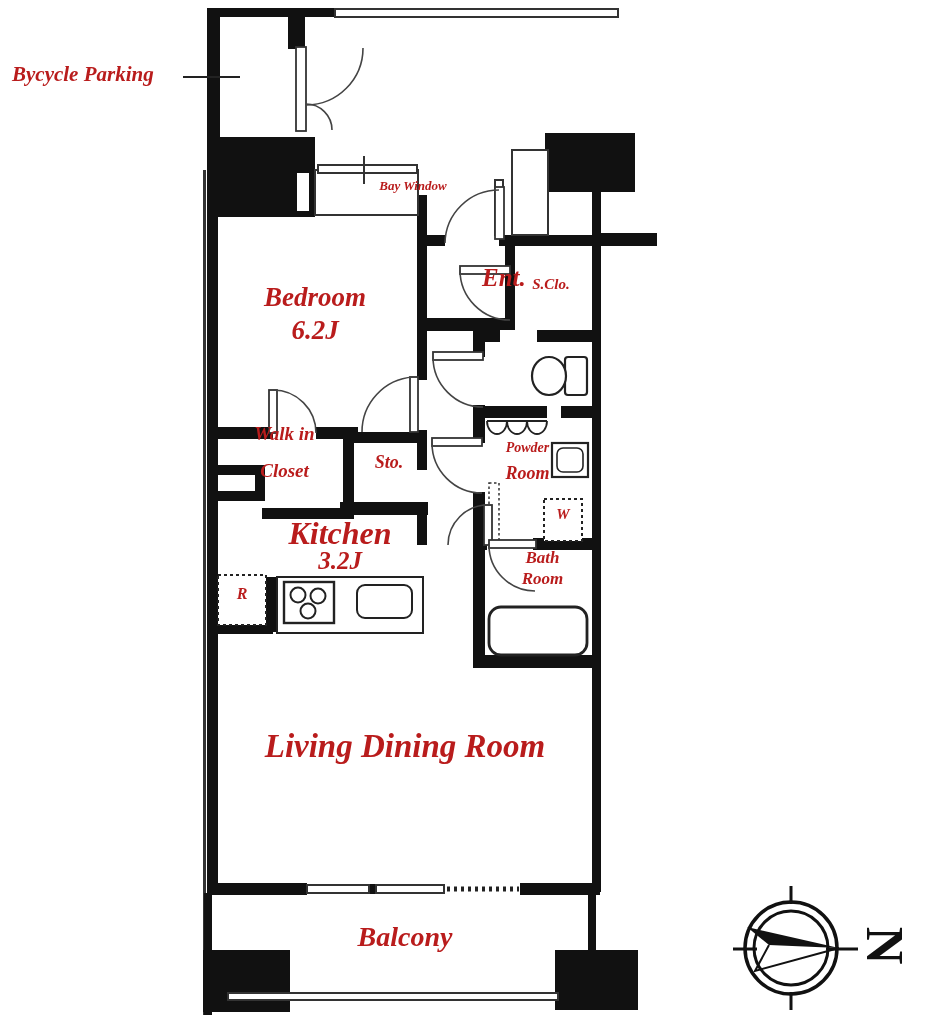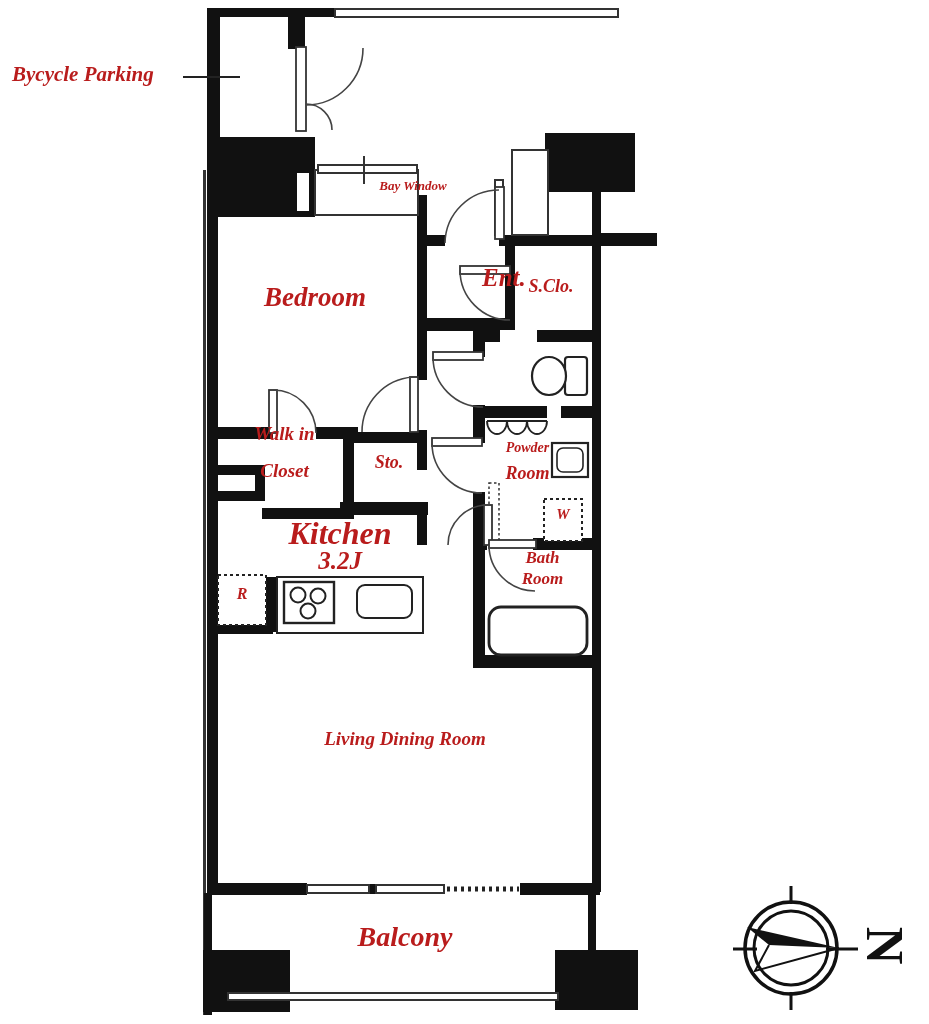--- a/index.html
+++ b/index.html
@@ -158,41 +158,42 @@
     <line x1="826" y1="949" x2="858" y2="949" stroke="#111" stroke-width="3"></line>
     <path d="M 839,948 L 747,927 L 769,945 Z" fill="#111"></path>
     <path d="M 839,948 L 755,971 L 769,945" fill="none" stroke="#111" stroke-width="2"></path>
   </g>
 </svg>
 
 <div class="lbl" style="left:12px;top:63px;font-size:21px;">Bycycle Parking</div>
 <div class="lbl ctr" style="left:316px;top:179px;width:100px;font-size:13px;padding-left:47px;">Bay Window</div>
 
 <div class="lbl ctr" style="left:230px;top:283px;width:170px;font-size:27px;">Bedroom</div>
+<div class="lbl ctr" style="left:230px;top:316px;width:170px;font-size:27px;">6.2J</div>
 
 <div class="lbl" style="left:437px;top:265px;font-size:25px;margin-left:45px;">Ent.</div>
-<div class="lbl ctr" style="left:512px;top:277px;width:78px;font-size:18px;">S.Clo.</div>
+<div class="lbl ctr" style="left:512px;top:277px;width:78px;font-size:15px;">S.Clo.</div>
 
 <div class="lbl ctr" style="left:222px;top:424px;width:125px;font-size:19px;">Walk in</div>
 <div class="lbl ctr" style="left:222px;top:461px;width:125px;font-size:19px;">Closet</div>
 
 <div class="lbl ctr" style="left:358px;top:453px;width:62px;font-size:18px;">Sto.</div>
 
 <div class="lbl ctr" style="left:485px;top:441px;width:85px;font-size:14px;">Powder</div>
 <div class="lbl ctr" style="left:485px;top:464px;width:85px;font-size:18px;">Room</div>
 
 <div class="lbl ctr" style="left:549px;top:507px;width:28px;font-size:15px;">W</div>
 
 <div class="lbl ctr" style="left:500px;top:549px;width:85px;font-size:17px;">Bath</div>
 <div class="lbl ctr" style="left:500px;top:570px;width:85px;font-size:17px;">Room</div>
 
 <div class="lbl ctr" style="left:275px;top:517px;width:130px;font-size:32px;">Kitchen</div>
 <div class="lbl ctr" style="left:275px;top:548px;width:130px;font-size:25px;text-align:center;">3.2J</div>
 
-<div class="lbl ctr" style="left:230px;top:729px;width:350px;font-size:19px;">Living Dining Room</div>
+<div class="lbl ctr" style="left:230px;top:729px;width:350px;font-size:33px;">Living Dining Room</div>
 
 <div class="lbl ctr" style="left:330px;top:922px;width:150px;font-size:28px;">Balcony</div>
 
 <div class="lbl ctr" style="left:218px;top:586px;width:48px;font-size:16px;">R</div>
 
 <div class="compass-letter" style="left:858px;top:916px;width:52px;font-size:52px;text-align:center;">N</div>
 
 </div>
 
 </body></html>

